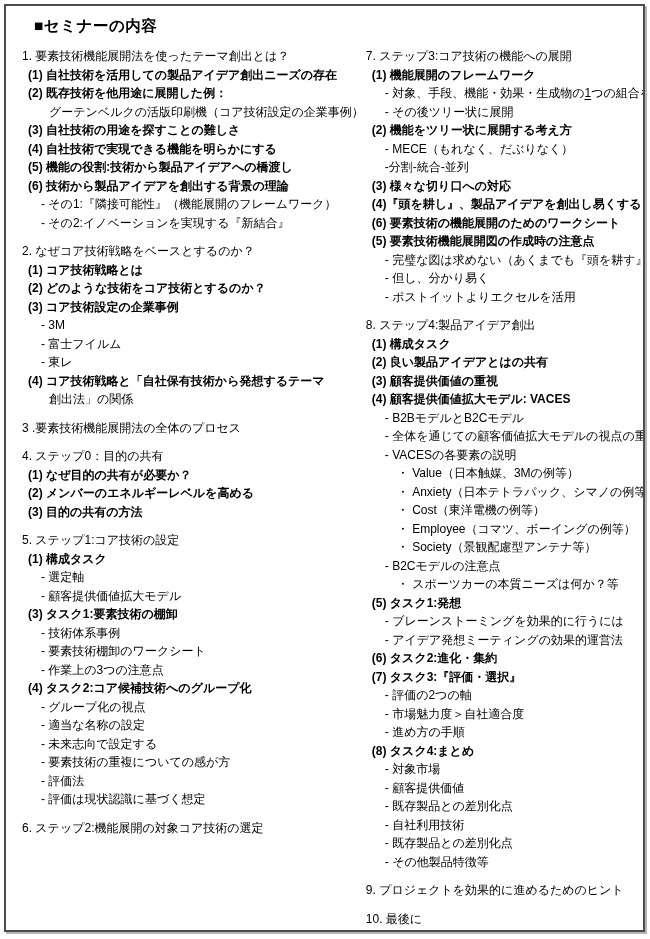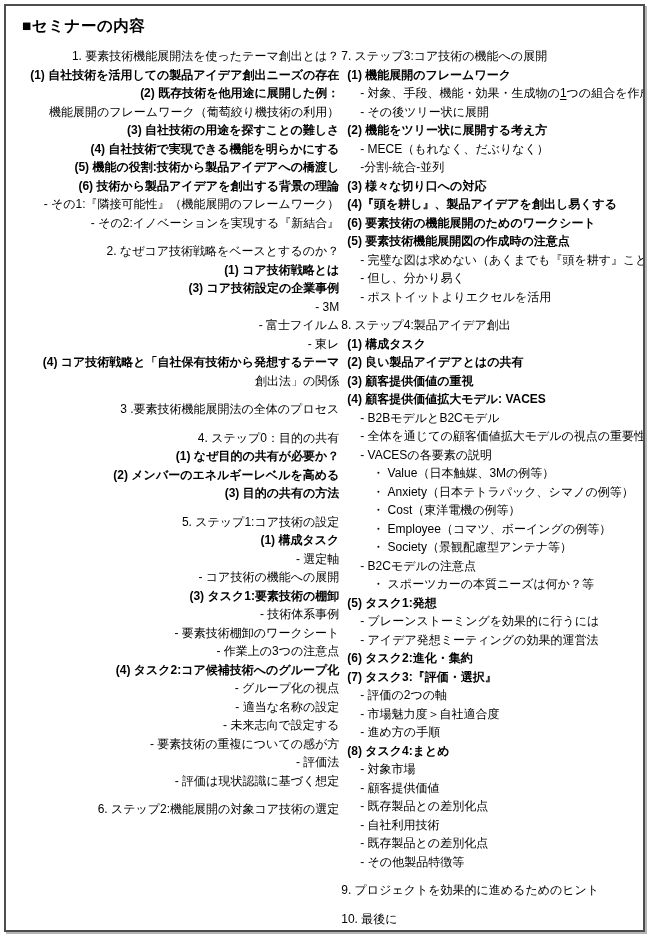--- a/index.html
+++ b/index.html
@@ -26,30 +26,30 @@
     background: #ffffff;
     box-sizing: border-box;
     padding: 8px 6px 6px 14px;
     overflow: hidden;
   }
   .doc-title {
     font-size: 15.5px;
     font-weight: bold;
     color: #000000;
     letter-spacing: 0.5px;
-    margin: 2px 0 10px 2px;
+    margin: 2px 0 10px 14px;
   }
   .columns {
     display: flex;
     align-items: flex-start;
   }
   .col {
     flex: 0 0 48.5%;
   }
-  .col.left  { flex-basis: 51.5%; text-align: right; }
+  .col.left  { flex-basis: 51.5%; }
   .col.right { flex-basis: 48.5%; }
   .line {
     font-size: 12px;
     line-height: 18.5px;
     height: 18.5px;
     color: #000000;
     white-space: nowrap;
     letter-spacing: 0px;
   }
   .line.blank { height: 10px; }
@@ -64,48 +64,49 @@
 <body>
 
 <div class="page">
   <div class="frame">
     <div class="doc-title">■セミナーの内容</div>
     <div class="columns">
       <div class="col left" id="col-left">
           <div class="line i0">1. 要素技術機能展開法を使ったテーマ創出とは？</div>
           <div class="line i1">(1) 自社技術を活用しての製品アイデア創出ニーズの存在</div>
           <div class="line i1">(2) 既存技術を他用途に展開した例：</div>
-          <div class="line cont">機能展開のフレームワーク（葡萄絞り機技術の利用）</div>
+          <div class="line cont">グーテンベルクの活版印刷機（コア技術設定の企業事例）</div>
           <div class="line i1">(3) 自社技術の用途を探すことの難しさ</div>
           <div class="line i1">(4) 自社技術で実現できる機能を明らかにする</div>
           <div class="line i1">(5) 機能の役割:技術から製品アイデアへの橋渡し</div>
           <div class="line i1">(6) 技術から製品アイデアを創出する背景の理論</div>
           <div class="line i2">- その1:『隣接可能性』（機能展開のフレームワーク）</div>
           <div class="line i2">- その2:イノベーションを実現する『新結合』</div>
           <div class="line blank"></div>
           <div class="line i0">2. なぜコア技術戦略をベースとするのか？</div>
           <div class="line i1">(1) コア技術戦略とは</div>
+          <div class="line i1">(2) どのような技術をコア技術とするのか？</div>
           <div class="line i1">(3) コア技術設定の企業事例</div>
           <div class="line i2">- 3M</div>
           <div class="line i2">- 富士フイルム</div>
           <div class="line i2">- 東レ</div>
           <div class="line i1">(4) コア技術戦略と「自社保有技術から発想するテーマ</div>
           <div class="line cont">創出法」の関係</div>
           <div class="line blank"></div>
           <div class="line i0">3 .要素技術機能展開法の全体のプロセス</div>
           <div class="line blank"></div>
           <div class="line i0">4. ステップ0：目的の共有</div>
           <div class="line i1">(1) なぜ目的の共有が必要か？</div>
           <div class="line i1">(2) メンバーのエネルギーレベルを高める</div>
           <div class="line i1">(3) 目的の共有の方法</div>
           <div class="line blank"></div>
           <div class="line i0">5. ステップ1:コア技術の設定</div>
           <div class="line i1">(1) 構成タスク</div>
           <div class="line i2">- 選定軸</div>
-          <div class="line i2">- コア技術の機能への展開</div>
+          <div class="line i2">- 顧客提供価値拡大モデル</div>
           <div class="line i1">(3) タスク1:要素技術の棚卸</div>
           <div class="line i2">- 技術体系事例</div>
           <div class="line i2">- 要素技術棚卸のワークシート</div>
           <div class="line i2">- 作業上の3つの注意点</div>
           <div class="line i1">(4) タスク2:コア候補技術へのグループ化</div>
           <div class="line i2">- グループ化の視点</div>
           <div class="line i2">- 適当な名称の設定</div>
           <div class="line i2">- 未来志向で設定する</div>
           <div class="line i2">- 要素技術の重複についての感が方</div>
           <div class="line i2">- 評価法</div>

